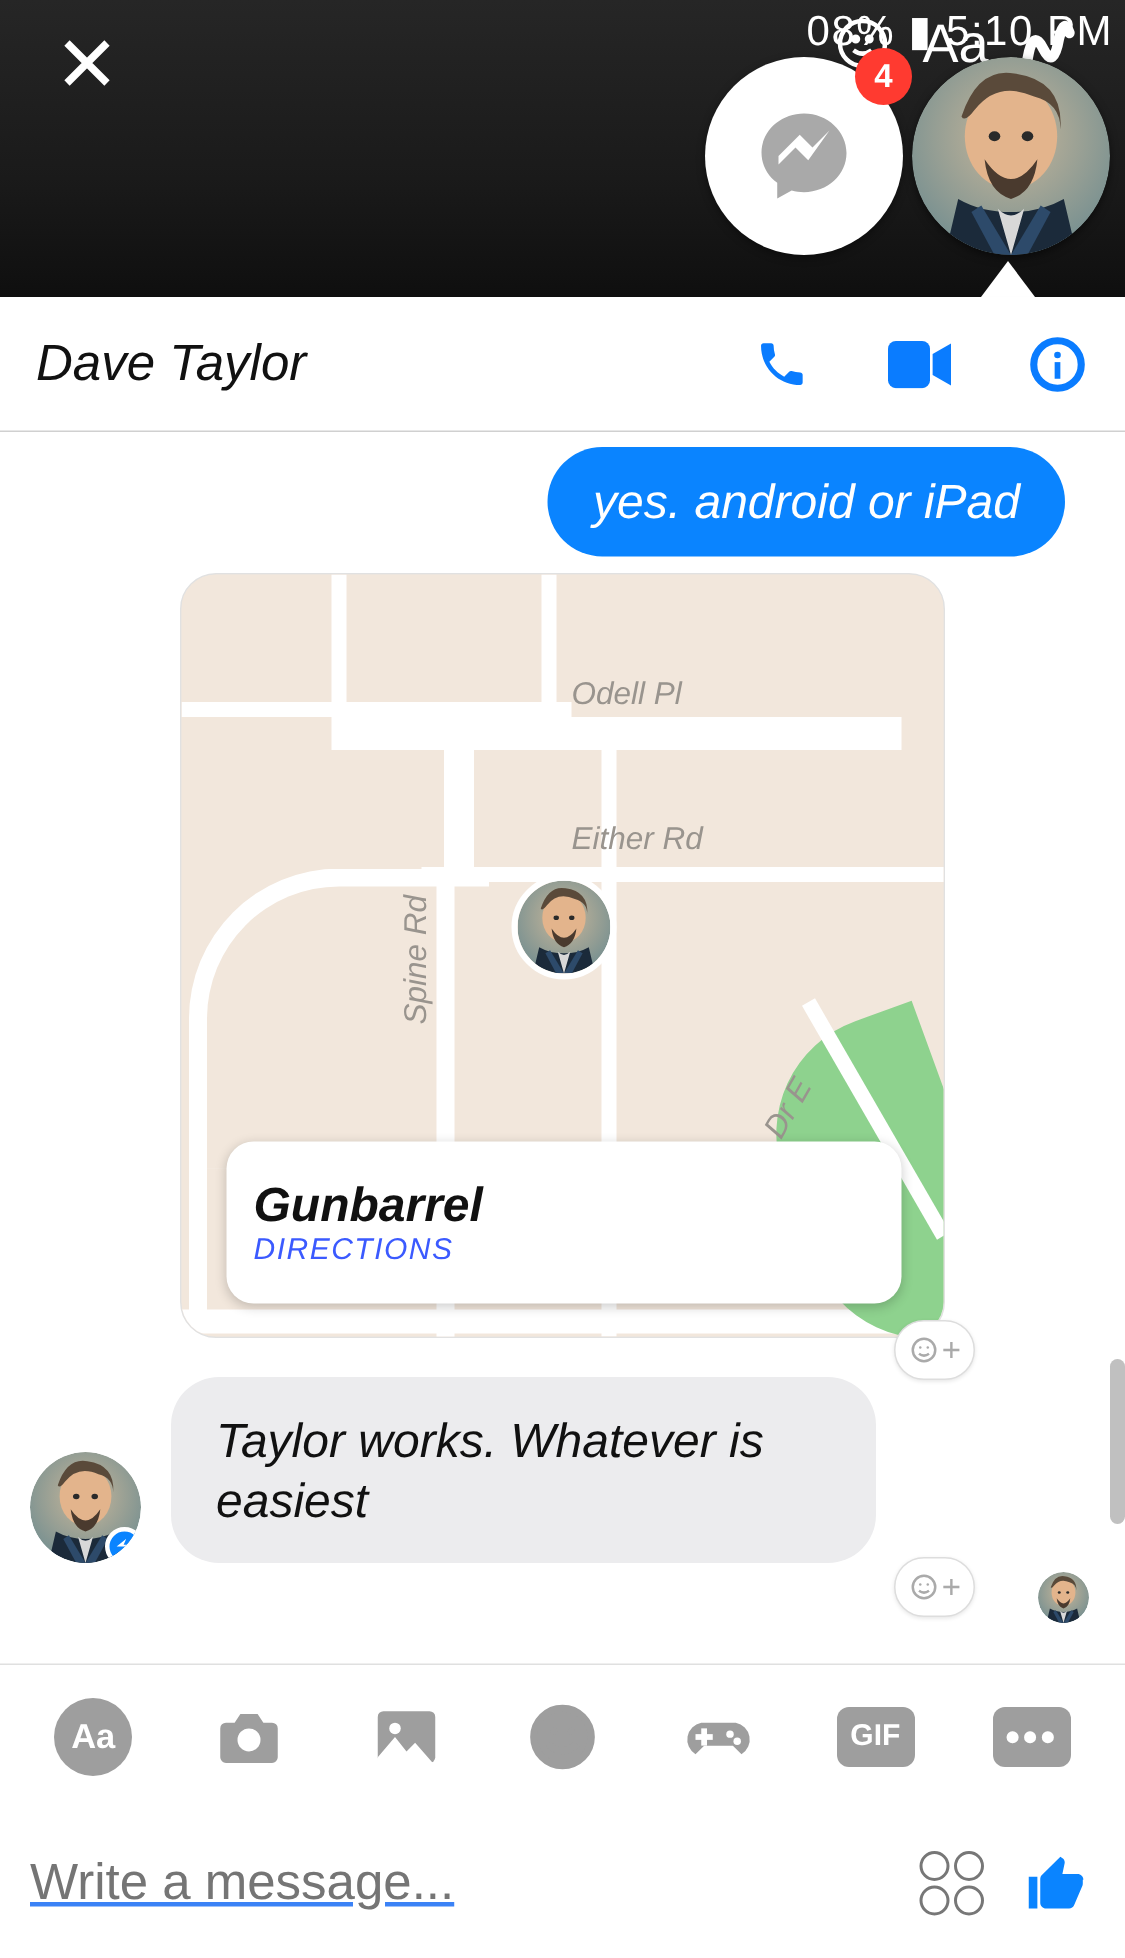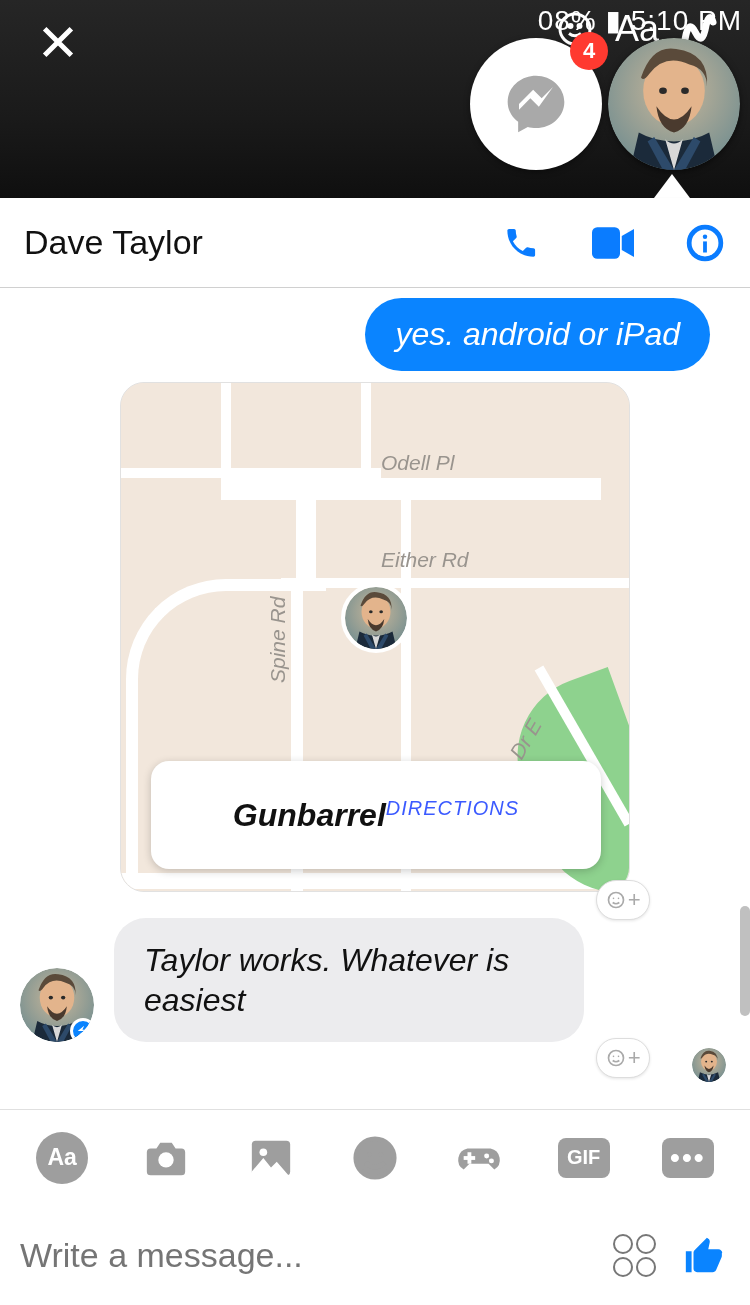--- a/index.html
+++ b/index.html
@@ -20,21 +20,21 @@
 
   .chat-heads { position:absolute; top:38px; right:10px; display:flex; gap:0; align-items:center;}
   .chathead { width:132px; height:132px; border-radius:50%; position:relative;}
   .messenger-head { background:#fff; display:flex; align-items:center; justify-content:center; box-shadow:0 2px 6px rgba(0,0,0,.4);}
   .messenger-head svg { width:68px; height:68px; fill:#a9a9a9;}
   .badge { position:absolute; top:-6px; right:-6px; background:#ff3a30; color:#fff; border-radius:50%; width:38px; height:38px; display:flex; align-items:center; justify-content:center; font-size:22px; font-weight:600;}
   .avatar-head { overflow:hidden; box-shadow:0 2px 6px rgba(0,0,0,.5); margin-left:6px;}
   .avatar-pointer { position:absolute; top:174px; right:60px; width:0; height:0; border-left:18px solid transparent; border-right:18px solid transparent; border-bottom:24px solid #fff;}
 
   
-  .header { position:absolute; top:198px; left:0; width:750px; height:90px; background:#fff; display:flex; align-items:center; padding:0 24px; border-bottom:1px solid #d0d0d0; box-shadow:0 1px 3px rgba(0,0,0,0.05);}
+  .header { position:absolute; top:198px; left:0; width:750px; height:90px; background:#fff; display:flex; align-items:center; padding:0 24px; border-bottom:1px solid #d0d0d0; box-shadow:0 1px 3px rgba(0,0,0,0.05);font-style:italic;}
   .header-name { font-size:34px; color:#111; flex:1; }
   .header-actions { display:flex; gap:50px; align-items:center;}
   .header-actions .hicon { width:42px; height:42px; display:flex; align-items:center; justify-content:center; cursor:pointer;}
   .header-actions svg.phone { width:36px; height:36px; fill:#0a7cff;}
   .header-actions svg.video { width:44px; height:32px; fill:#0a7cff;}
   .header-actions svg.info { width:38px; height:38px; fill:none; stroke:#0a7cff; stroke-width:3;}
 
   
   .chat-body { position:absolute; top:288px; left:0; width:750px; bottom:200px; background:#fff; overflow:hidden;font-style:italic;}
 
@@ -58,21 +58,21 @@
   .greenpark { position:absolute; right:-20px; bottom:-10px; width:120px; height:220px; background:#8ed28e; border-radius:80px 0 0 80px; transform:rotate(-20deg);}
   .diag { position:absolute; right:40px; bottom:55px; width:10px; height:180px; background:#fff; transform:rotate(-30deg);}
   .map-label { position:absolute; font-size:21px; color:#99948e; }
   .map-label.odell { top:68px; left:260px;}
   .map-label.lookout { top:165px; left:260px;}
   .map-label.spine { top:300px; left:145px; transform:rotate(-90deg); transform-origin:left top;}
   .map-label.dre { bottom:140px; right:82px; transform:rotate(-60deg);}
   .map-pin { position:absolute; top:200px; left:220px; width:70px; height:70px; border-radius:50%; border:4px solid #fff; overflow:hidden;}
   
   .map-info { position:absolute; left:30px; bottom:22px; width:450px; height:108px; background:#fff; border-radius:18px; box-shadow:0 2px 8px rgba(0,0,0,.2); display:flex; align-items:center; padding:0 18px;}
-  .map-info-left { flex:1; display:flex; flex-direction:row; justify-content:center;}
+  .map-info-left { flex:1; display:flex; flex-direction:column; justify-content:center;}
   .map-info-title { font-size:32px; font-weight:600; color:#111;}
   .map-info-dir { font-size:20px; color:#3b5aff; letter-spacing:1px; font-weight:500;}
   .timer-ring { width:68px; height:68px; border-radius:50%; border:5px solid #ccc; position:relative; display:flex; align-items:center; justify-content:center; font-size:26px; color:#555;}
   .timer-tick { position:absolute; top:-5px; left:50%; transform:translateX(-50%); width:10px; height:10px; background:#333; border-radius:5px;}
 
   .reaction-pill { position:absolute; width:54px; height:40px; background:#fff; border:1px solid #ddd; border-radius:20px; display:flex; align-items:center; justify-content:center; gap:2px; font-size:22px; color:#aaa; box-shadow:0 1px 3px rgba(0,0,0,.1);}
   .reaction1 { top:592px; right:100px;}
   .reaction2 { top:750px; right:100px;}
 
   
@@ -87,21 +87,21 @@
   
   .toolbar { position:absolute; bottom:100px; left:0; width:750px; height:96px; border-top:1px solid #e0e0e0; display:flex; align-items:center; justify-content:space-around; padding:0 10px; background:#fff;}
   .tbtn { width:52px; height:52px; display:flex; align-items:center; justify-content:center; color:#9e9e9e; cursor:pointer;}
   .tbtn .circ { width:52px; height:52px; border-radius:50%; background:#9e9e9e; color:#fff; display:flex; align-items:center; justify-content:center; font-size:23px; font-weight:600;}
   .tbtn svg { width:46px; height:46px; fill:#9e9e9e;}
   .gif-box, .more-box { width:52px; height:40px; border-radius:8px; background:#9e9e9e; color:#fff; display:flex; align-items:center; justify-content:center; font-size:20px; font-weight:700;}
   .more-box { font-size:28px; letter-spacing:2px;}
 
   
   .input-row { position:absolute; bottom:0; left:0; width:750px; height:100px; display:flex; align-items:center; padding:0 20px; background:#fff;}
-  .msg-input { flex:1; border:none; font-size:34px; color:#0f172a; outline:none; background:transparent;}
+  .msg-input { flex:1; border:none; font-size:34px; color:#3b82f6; outline:none; background:transparent;text-decoration:underline;}
   .emoji-cluster { margin:0 24px; display:grid; grid-template-columns:20px 20px; grid-template-rows:20px 20px; gap:3px;}
   .emoji-cluster span { width:20px; height:20px; border:2px solid #777; border-radius:50%; position:relative; display:block;}
   .thumb { width:50px; height:50px; display:flex; align-items:center; justify-content:center;}
   .thumb svg { width:46px; height:46px; fill:#0a84ff;}
 
   .scroll-ind { position:absolute; right:0; top:618px; width:10px; height:110px; background:#c0c0c0; border-radius:5px;}
 
   
   .avatar-svg { width:100%; height:100%; display:block;}
 </style>

